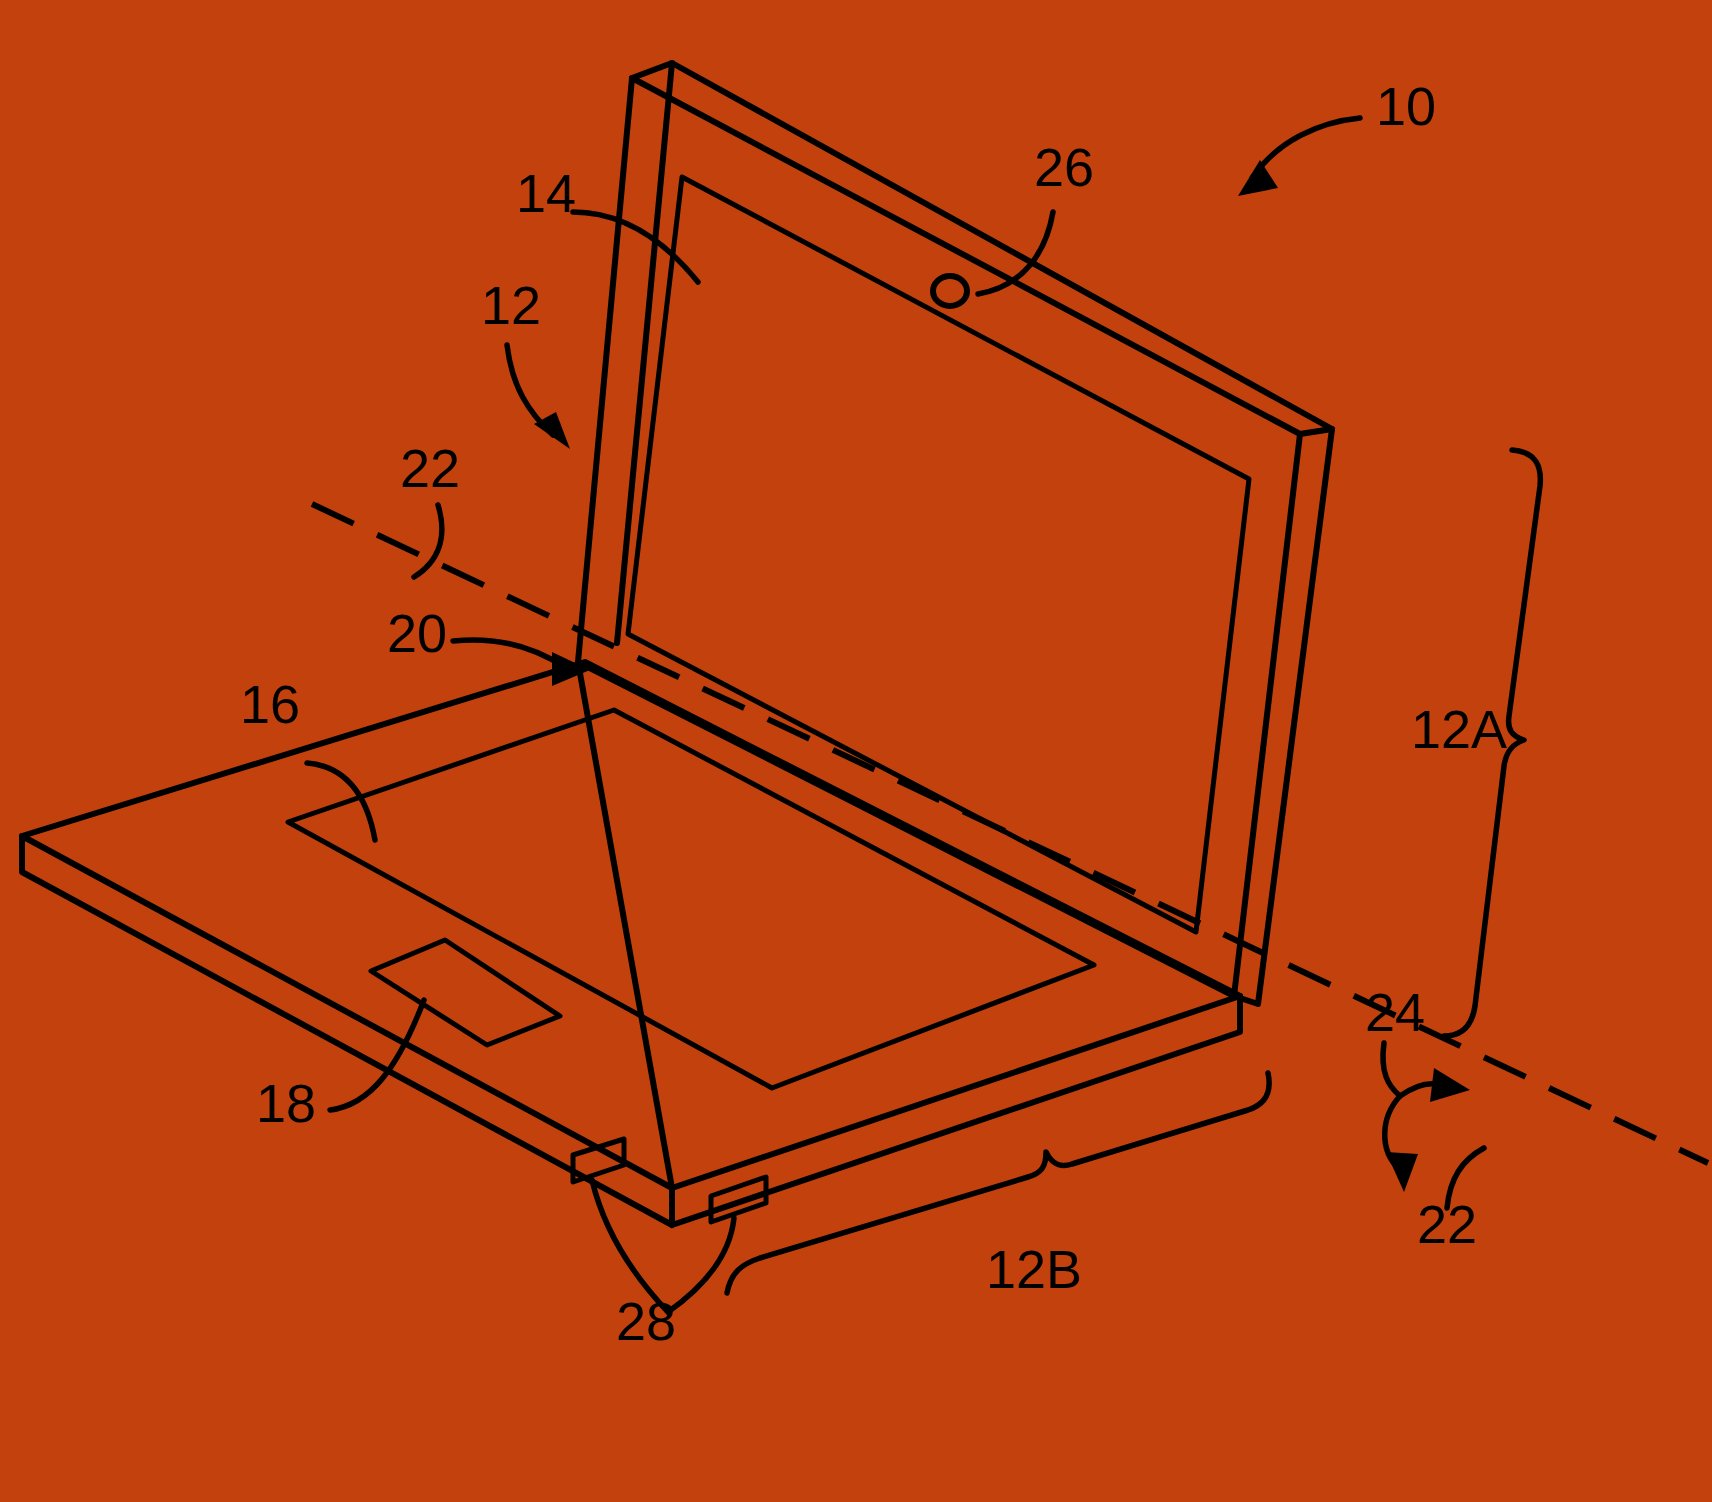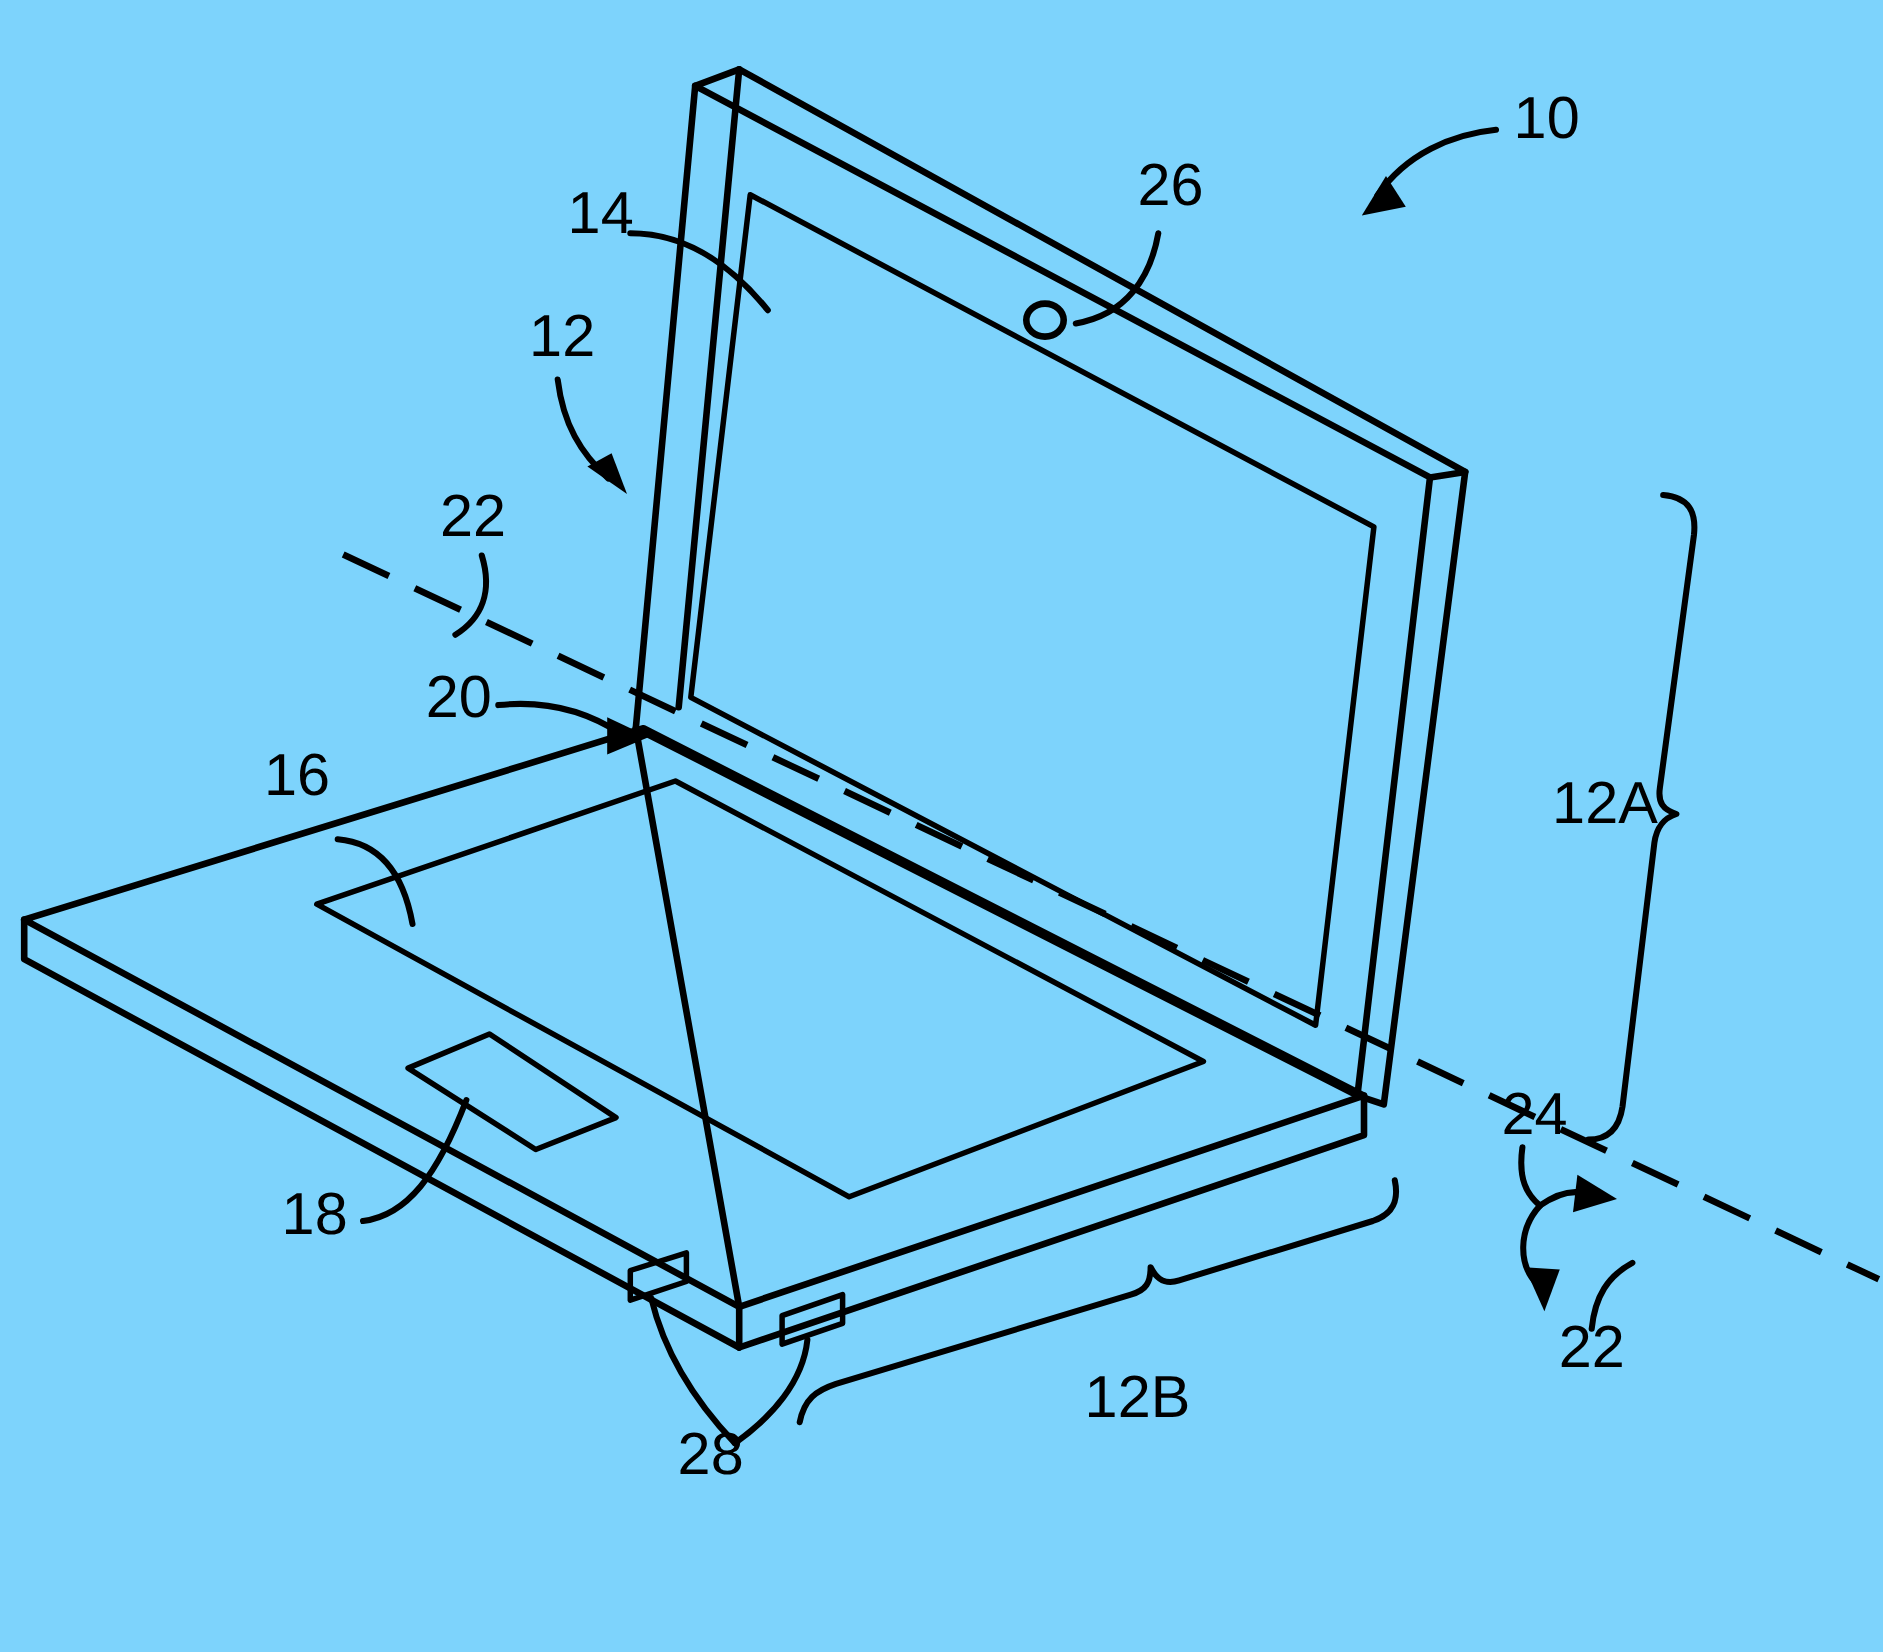--- a/index.html
+++ b/index.html
@@ -10,21 +10,21 @@
   body {
     width: 1712px;
     height: 1502px;
     font-family: "Liberation Sans", sans-serif;
     overflow: hidden;
   }
   #figure-root {
     position: relative;
     width: 1712px;
     height: 1502px;
-    background: #7dd3fc;
+    background: #c2410c;
   }
   svg.fig {
     display: block;
     width: 1712px;
     height: 1502px;
   }
   .ln {
     fill: none;
     stroke: #000000;
     stroke-width: 6;

